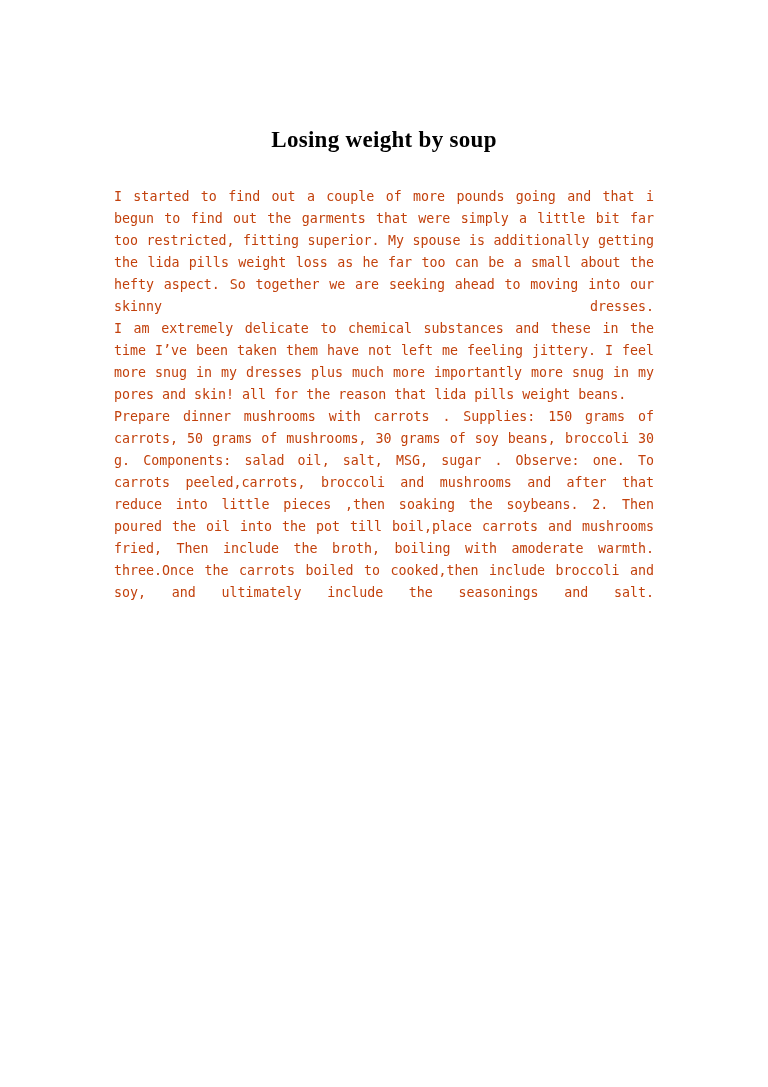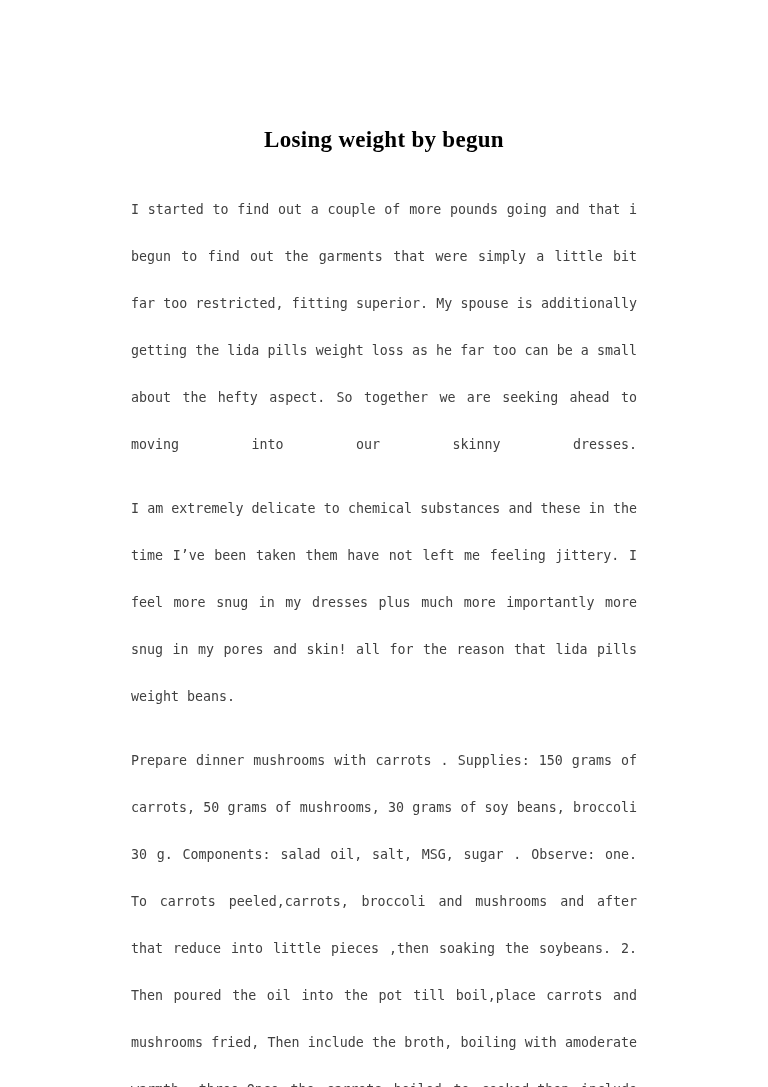--- a/index.html
+++ b/index.html
@@ -34,40 +34,40 @@
     text-align: center;
     font-family: "Liberation Serif", "DejaVu Serif", serif;
     font-weight: bold;
     font-size: 23px;
     letter-spacing: 0.3px;
     padding-top: 127px;
     line-height: 1.1;
     color: #000000;
   }
   .para {
-    margin: 17px;
+    margin: 0;
     padding: 0;
     font-family: "DejaVu Sans Mono", "Liberation Mono", monospace;
     font-size: 13.3px;
-    line-height: 47px;
+    line-height: 22px;
     text-align: justify;
     text-justify: inter-word;
-    color: #404040;
+    color: #c2410c;
     word-spacing: 0px;
   }
   .para.first {
     margin-top: 34px;
   }
   .para.justify-all {
     text-align-last: justify;
   }
 </style>
 </head>
 <body>
 
 <div class="page">
   <div class="doc-body">
-    <h1 class="doc-title">Losing weight by begun</h1>
+    <h1 class="doc-title">Losing weight by soup</h1>
     <p class="para first justify-all">I started to find out a couple of more pounds going and that i begun to find out the garments that were simply a little bit far too restricted, fitting superior. My spouse is additionally getting the lida pills weight loss as he far too can be a small about the hefty aspect. So together we are seeking ahead to moving into our skinny dresses.</p>
     <p class="para">I am extremely delicate to chemical substances and these in the time I’ve been taken them have not left me feeling jittery. I feel more snug in my dresses plus much more importantly more snug in my pores and skin! all for the reason that lida pills weight beans.</p>
     <p class="para justify-all">Prepare dinner mushrooms with carrots . Supplies: 150 grams of carrots, 50 grams of mushrooms, 30 grams of soy beans, broccoli 30 g. Components: salad oil, salt, MSG, sugar . Observe: one. To carrots peeled,carrots, broccoli and mushrooms and after that reduce into little pieces ,then soaking the soybeans. 2. Then poured the oil into the pot till boil,place carrots and mushrooms fried, Then include the broth, boiling with amoderate warmth. three.Once the carrots boiled to cooked,then include broccoli and soy, and ultimately include the seasonings and salt.</p>
   </div>
 </div>
 
 </body></html>

